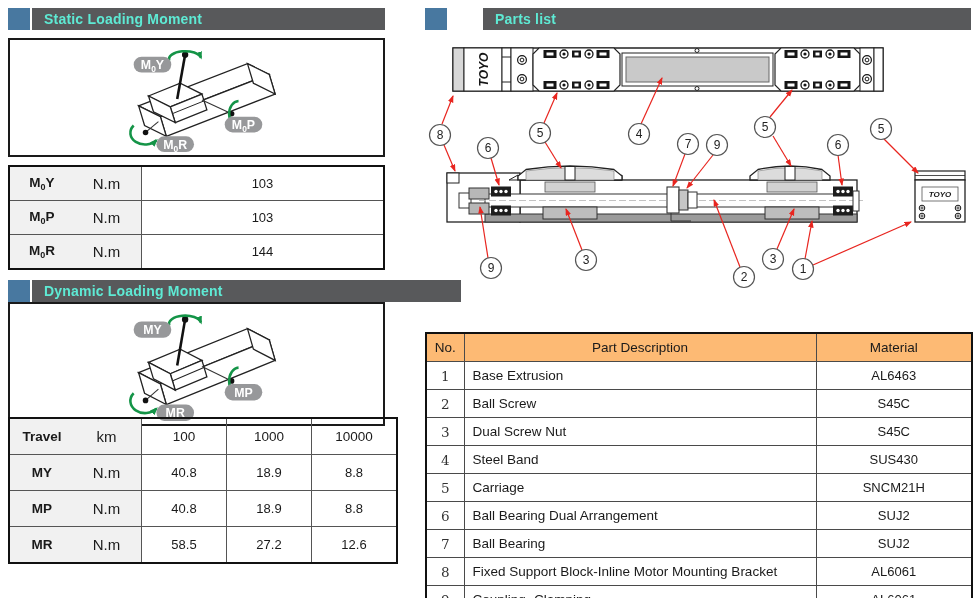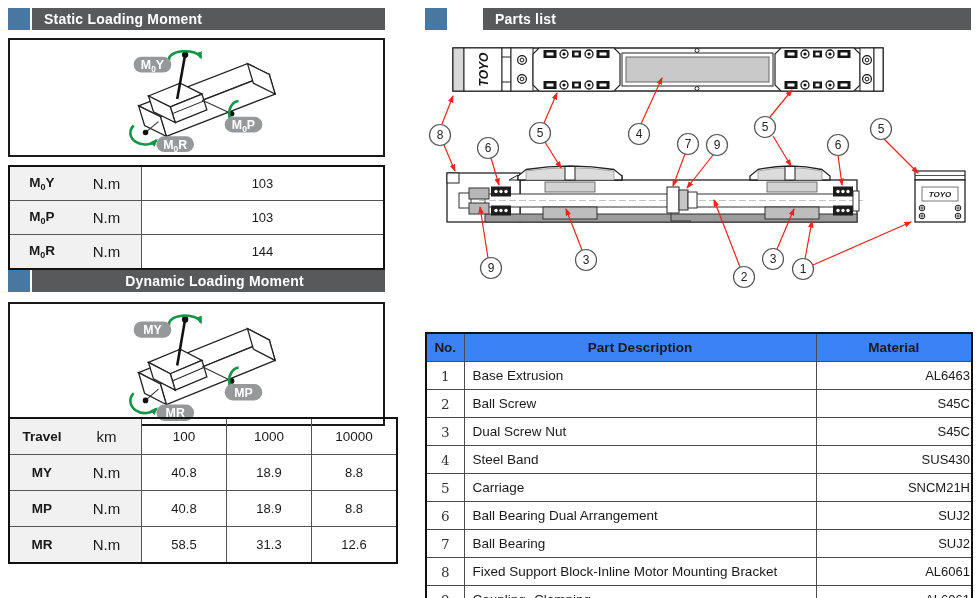--- a/index.html
+++ b/index.html
@@ -6,21 +6,21 @@
   .page{position:relative;width:979px;height:598px;background:#fff;overflow:hidden;
         font-family:"Liberation Sans",sans-serif;color:#1a1a1a;}
   .col{position:absolute;top:0;}
   .col-left{left:8px;width:377px;}
   .col-right{left:425px;width:546px;}
   .abs{position:absolute;}
 
   
   .sec-hdr{display:flex;height:22px;}
   .sec-hdr .sq{width:22px;height:22px;background:#4878a0;margin-right:2px;flex:0 0 auto;}
-  .sec-hdr .bar{flex:1;background:#58595b;color:#ffffff;font-weight:bold;font-size:14px;
+  .sec-hdr .bar{flex:1;background:#58595b;color:#5eead4;font-weight:bold;font-size:14px;
                 line-height:22px;padding-left:12px;letter-spacing:.2px;}
 
   .diagram-box{border:2px solid #1a1a1a;background:#fff;box-sizing:border-box;}
 
   
   table{border-collapse:collapse;table-layout:fixed;}
   .mtable{width:377px;border:2px solid #111;}
   .mtable td{border:1px solid #555;font-size:13px;}
   .mtable .lbl{background:#f1f1f1;width:129px;}
   .lblwrap{display:flex;align-items:center;}
@@ -29,25 +29,25 @@
   sub{font-size:9px;vertical-align:-3px;}
   .mtable .val{text-align:center;}
   .static-t td{height:31px;}
   .dyn-t td{height:33px;}
   .dyn-t .val{width:82px;}
   .dyn-t .hd{font-weight:normal;font-size:13.5px;margin-top:32px;}
 
   
   .ptable{width:546px;border:2px solid #111;}
   .ptable th,.ptable td{border:1px solid #4a4a4a;font-size:13.5px;}
-  .ptable th{background:#3b82f6;font-weight:bold;height:25px;}
+  .ptable th{background:#fdba74;font-weight:normal;height:25px;}
   .ptable td{height:25px;}
   .ptable .no{font-family:"DejaVu Serif",serif;color:#333;text-align:center;font-weight:normal;}
   .ptable .desc{text-align:left;padding-left:8px;}
-  .ptable .mat{text-align:right;font-size:13px;}
+  .ptable .mat{text-align:center;font-size:13px;}
 
   svg text{font-family:"Liberation Sans",sans-serif;}
 </style>
 </head>
 <body>
 
 <div class="page">
 
   <div class="col col-left">
 
@@ -126,21 +126,21 @@
               <div class="lblwrap">
                 <span class="mlab"><span>M</span><sub>0</sub><span>R</span></span>
                 <span class="munit">N.m</span>
               </div>
             </td>
         <td class="val">144</td>
       </tr>
     </tbody>
       </table>
 
-    <div class="abs sec-hdr" style="top:270px;width:377px;text-align:center;">
+    <div class="abs sec-hdr" style="top:280px;width:453px;">
       <div class="sq"></div>
       <div class="bar">Dynamic Loading Moment</div>
     </div>
 
     <div class="abs diagram-box" style="top:302px;width:377px;height:124px;">
       <svg width="373" height="120" viewBox="0 0 377 117" preserveAspectRatio="none">
         <defs>
           <marker id="gm2" markerUnits="userSpaceOnUse" markerWidth="10" markerHeight="8" refX="6" refY="3.2" orient="auto">
             <path d="M0,0 L8,3.2 L0,6.4 Z" fill="#149447"></path>
           </marker>
@@ -219,21 +219,21 @@
         <td class="val">8.8</td>
       </tr>
       <tr>
         <td class="lbl">
               <div class="lblwrap">
                 <span class="mlab">MR</span>
                 <span class="munit">N.m</span>
               </div>
             </td>
         <td class="val">58.5</td>
-        <td class="val">31.3</td>
+        <td class="val">27.2</td>
         <td class="val">12.6</td>
       </tr>
     </tbody>
       </table>
   </div>
 
   <div class="col col-right">
 
     <div class="abs sec-hdr" style="top:8px;width:546px;gap:34px;">
       <div class="sq"></div>

